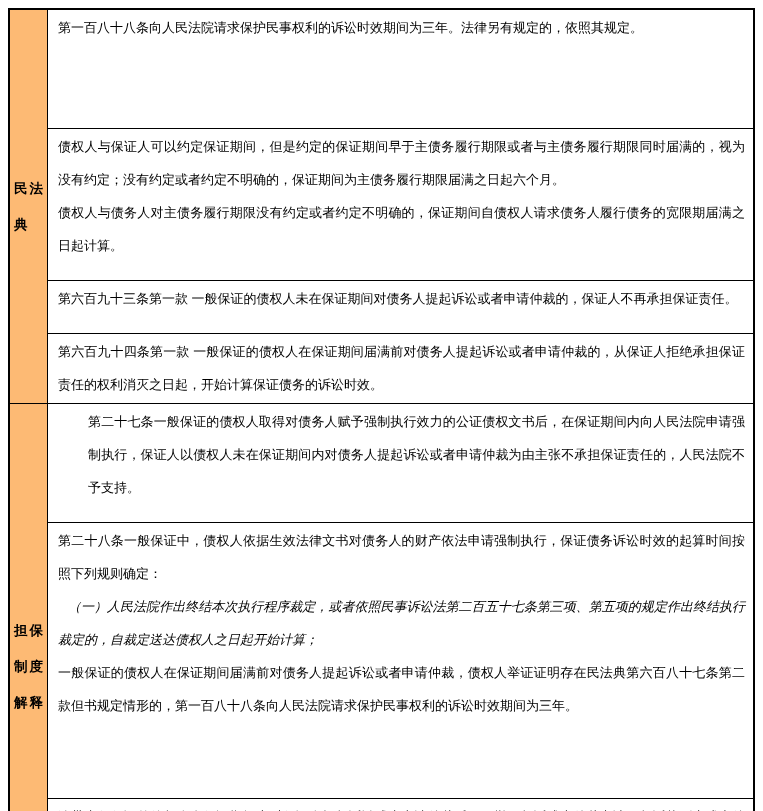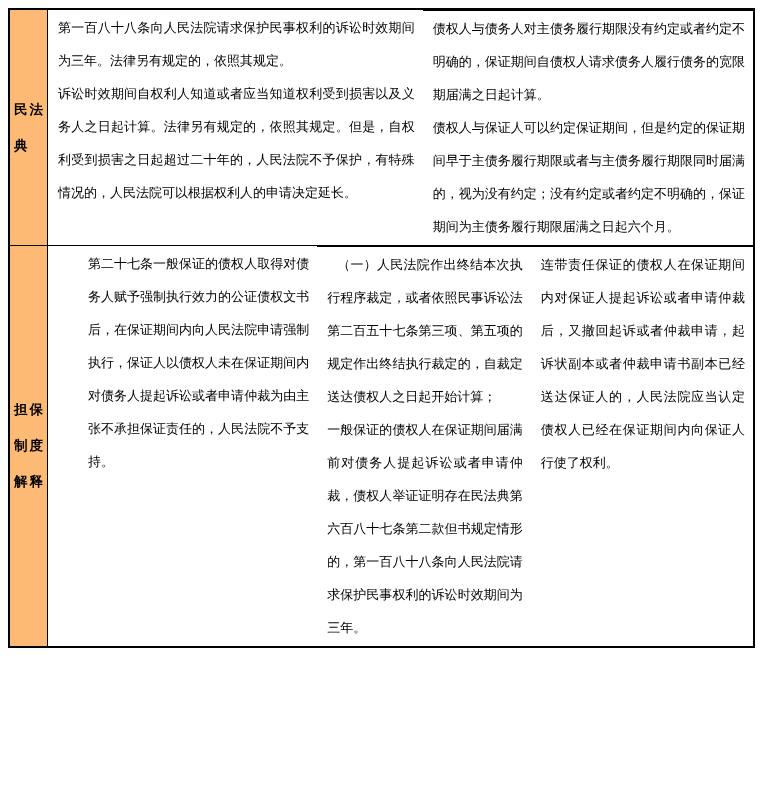--- a/index.html
+++ b/index.html
@@ -46,40 +46,42 @@
     font-size: 13.5px;
     font-weight: bold;
     color: #000000;
     letter-spacing: 2px;
     line-height: 36px;
     white-space: nowrap;
   }
   .rows {
     flex: 1;
     display: flex;
-    flex-direction: row;
+    flex-direction: column;
     min-width: 0;
+    gap: 16px;
   }
   .row {
     padding: 1px 8px 2px 10px;
     box-sizing: border-box;
   }
   .row + .row {
     border-top: 1px solid #000000;
   }
   .row p {
     margin: 0;
     font-size: 13px;
     color: #000000;
     line-height: 33px;
     text-align: justify;
     text-justify: inter-ideograph;
   }
   .p-indent {
     text-indent: 10px;
+    font-style: italic;
   }
   
   .s1r1 { min-height: 102px; }
   .s1r2 { min-height: 133px; }
   .s1r3 { min-height: 29px;  }
   .s1r4 { min-height: 66px;  }
   .s2r1 { min-height: 74px; padding-left: 40px;  }
   .s2r2 { min-height: 260px; }
   .s2r3 { min-height: 131px; }
 </style>
@@ -90,40 +92,46 @@
   <div class="law-table">
 
     <div class="section">
       <div class="head-cell">
         <div class="head-line">民法</div>
         <div class="head-line">典</div>
       </div>
       <div class="rows">
         <div class="row s1r1">
           <p>第一百八十八条向人民法院请求保护民事权利的诉讼时效期间为三年。法律另有规定的，依照其规定。</p>
-          <p>诉讼时效期间自权利人知道或者应当知道权利受到损害以及义务人之日起计算。法律另有规定的，依照其规定。但是，自权利受到损害之日起超过二十年的，人民法院不予保护，有特殊情况的，人民法院可以根据权利人的申请决定延长。</p>
         </div>
         <div class="row s1r2">
+          <p>债权人与保证人可以约定保证期间，但是约定的保证期间早于主债务履行期限或者与主债务履行期限同时届满的，视为没有约定；没有约定或者约定不明确的，保证期间为主债务履行期限届满之日起六个月。</p>
           <p>债权人与债务人对主债务履行期限没有约定或者约定不明确的，保证期间自债权人请求债务人履行债务的宽限期届满之日起计算。</p>
-          <p>债权人与保证人可以约定保证期间，但是约定的保证期间早于主债务履行期限或者与主债务履行期限同时届满的，视为没有约定；没有约定或者约定不明确的，保证期间为主债务履行期限届满之日起六个月。</p>
+        </div>
+        <div class="row s1r3">
+          <p>第六百九十三条第一款 一般保证的债权人未在保证期间对债务人提起诉讼或者申请仲裁的，保证人不再承担保证责任。</p>
+        </div>
+        <div class="row s1r4">
+          <p>第六百九十四条第一款 一般保证的债权人在保证期间届满前对债务人提起诉讼或者申请仲裁的，从保证人拒绝承担保证责任的权利消灭之日起，开始计算保证债务的诉讼时效。</p>
         </div>
       </div>
     </div>
 
     <div class="section">
       <div class="head-cell">
         <div class="head-line">担保</div>
         <div class="head-line">制度</div>
         <div class="head-line">解释</div>
       </div>
       <div class="rows">
         <div class="row s2r1">
           <p>第二十七条一般保证的债权人取得对债务人赋予强制执行效力的公证债权文书后，在保证期间内向人民法院申请强制执行，保证人以债权人未在保证期间内对债务人提起诉讼或者申请仲裁为由主张不承担保证责任的，人民法院不予支持。</p>
         </div>
         <div class="row s2r2">
+          <p>第二十八条一般保证中，债权人依据生效法律文书对债务人的财产依法申请强制执行，保证债务诉讼时效的起算时间按照下列规则确定：</p>
           <p class="p-indent">（一）人民法院作出终结本次执行程序裁定，或者依照民事诉讼法第二百五十七条第三项、第五项的规定作出终结执行裁定的，自裁定送达债权人之日起开始计算；</p>
           <p>一般保证的债权人在保证期间届满前对债务人提起诉讼或者申请仲裁，债权人举证证明存在民法典第六百八十七条第二款但书规定情形的，第一百八十八条向人民法院请求保护民事权利的诉讼时效期间为三年。</p>
         </div>
         <div class="row s2r3">
           <p>连带责任保证的债权人在保证期间内对保证人提起诉讼或者申请仲裁后，又撤回起诉或者仲裁申请，起诉状副本或者仲裁申请书副本已经送达保证人的，人民法院应当认定债权人已经在保证期间内向保证人行使了权利。</p>
         </div>
       </div>
     </div>
 
   </div>

